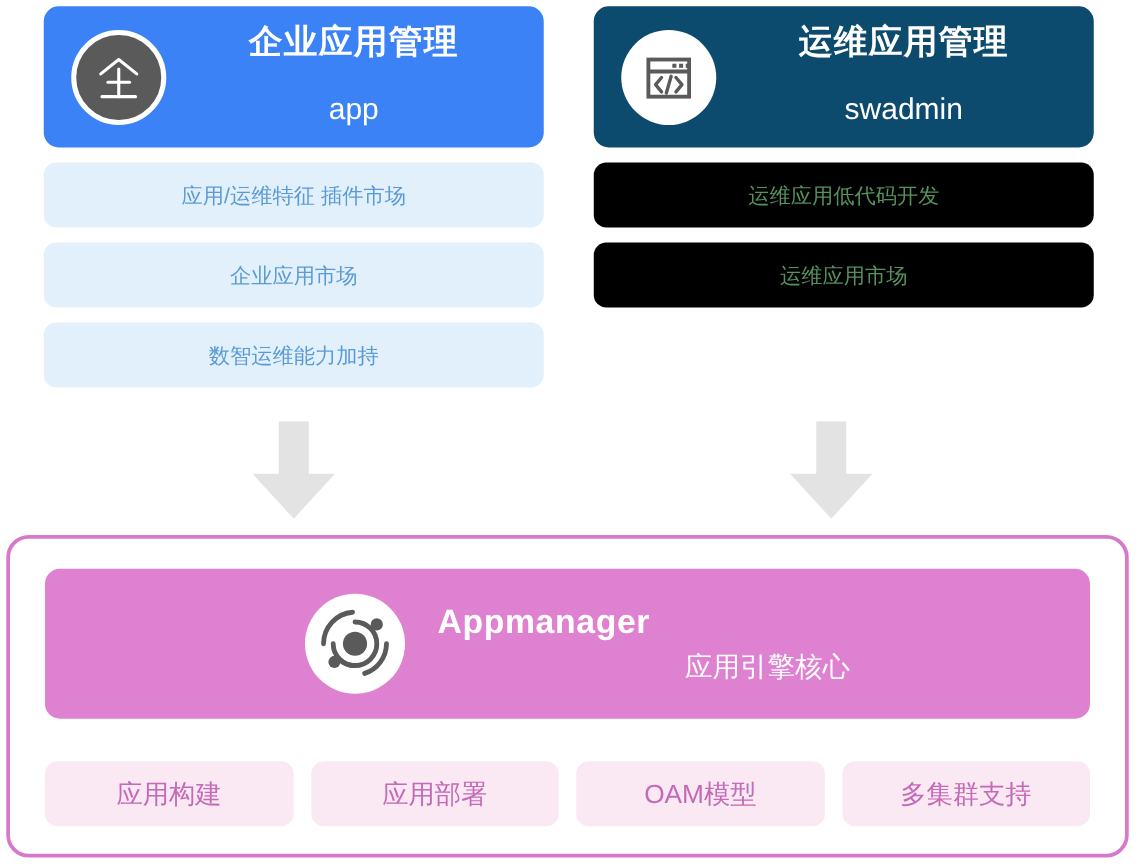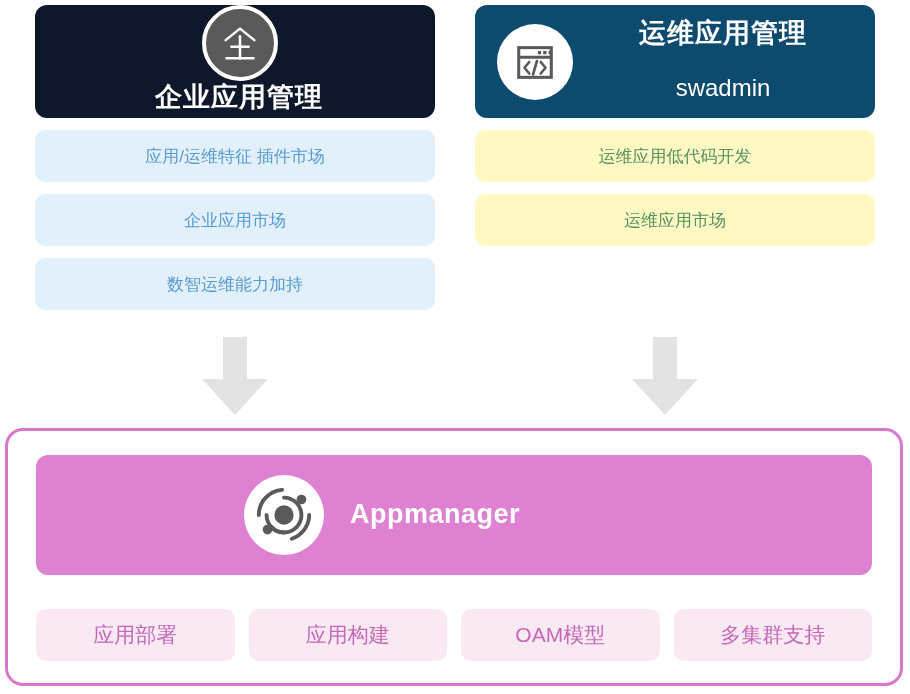--- a/index.html
+++ b/index.html
@@ -40,21 +40,21 @@
   }
 
   .header-card {
     height: 113px;
     border-radius: 12px;
     display: flex;
     align-items: center;
     padding-left: 22px;
     box-sizing: border-box;
   }
-  .header-card.blue { background: #0f172a; flex-direction: column; }
+  .header-card.blue { background: #3b82f6; }
   .header-card.green { background: #0c4a6e; }
 
   .header-icon {
     width: 76px;
     height: 76px;
     flex: 0 0 76px;
     border-radius: 50%;
     display: flex;
     align-items: center;
     justify-content: center;
@@ -97,21 +97,21 @@
     display: flex;
     align-items: center;
     justify-content: center;
     font-size: 17px;
   }
   .sub-item.blue {
     background: #E2F0FB;
     color: #5B9BD5;
   }
   .sub-item.green {
-    background: #fef9c3;
+    background: #000000;
     color: #57915F;
   }
 
   
   .arrow {
     position: absolute;
     width: 70px;
     height: 78px;
   }
   .arrow svg { display: block; }
@@ -275,25 +275,26 @@
           <path d="M32 14 A18 18 0 1 1 14 32" fill="none" stroke="#5A5A5A" stroke-width="4" stroke-linecap="round"></path>
           <path d="M32 50 A18 18 0 0 1 18.5 44" fill="none" stroke="#5A5A5A" stroke-width="4" stroke-linecap="round"></path>
           <path d="M6 32 A26 26 0 0 1 30 6" fill="none" stroke="#5A5A5A" stroke-width="4" stroke-linecap="round"></path>
           <path d="M58 32 A26 26 0 0 1 40 56.5" fill="none" stroke="#5A5A5A" stroke-width="4" stroke-linecap="round"></path>
           <circle cx="50" cy="16" r="5" fill="#5A5A5A"></circle>
           <circle cx="15" cy="47" r="5" fill="#5A5A5A"></circle>
         </svg>
       </div>
       <div class="core-text">
         <div class="core-title">Appmanager</div>
+        <div class="core-sub">应用引擎核心</div>
       </div>
     </div>
 
     <div class="tags-row">
+      <div class="tag">应用构建</div>
       <div class="tag">应用部署</div>
-      <div class="tag">应用构建</div>
       <div class="tag">OAM模型</div>
       <div class="tag">多集群支持</div>
     </div>
 
   </div>
 
 </div>
 
 </body></html>

